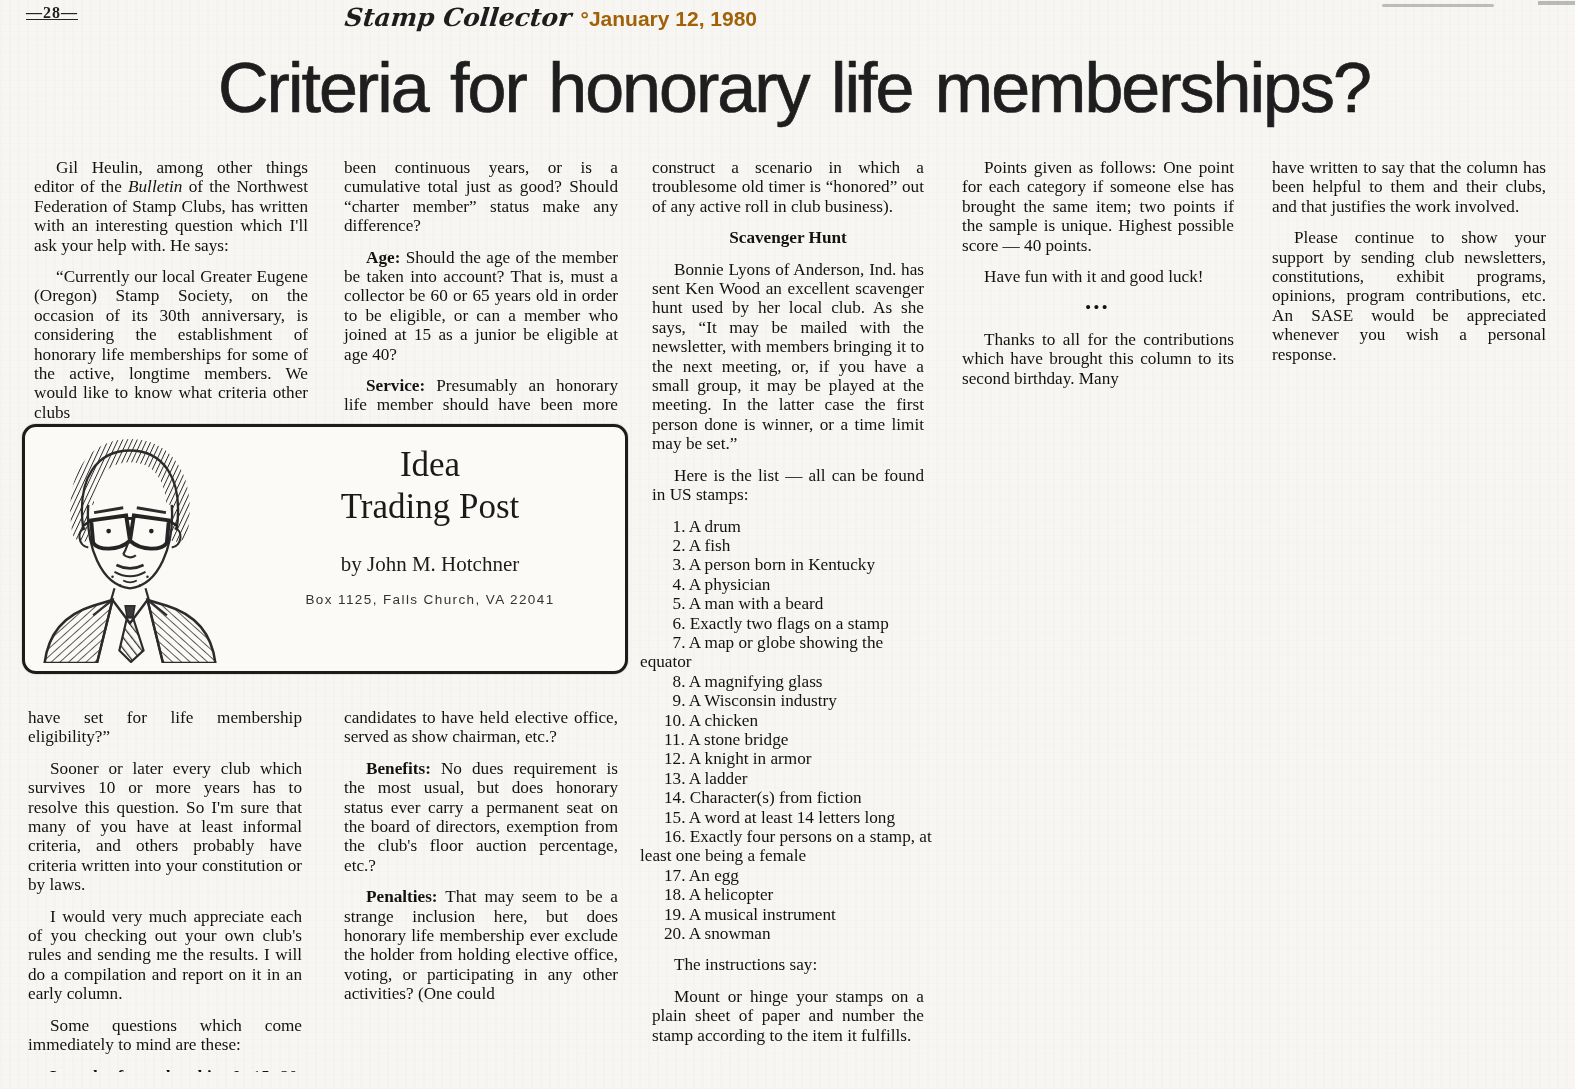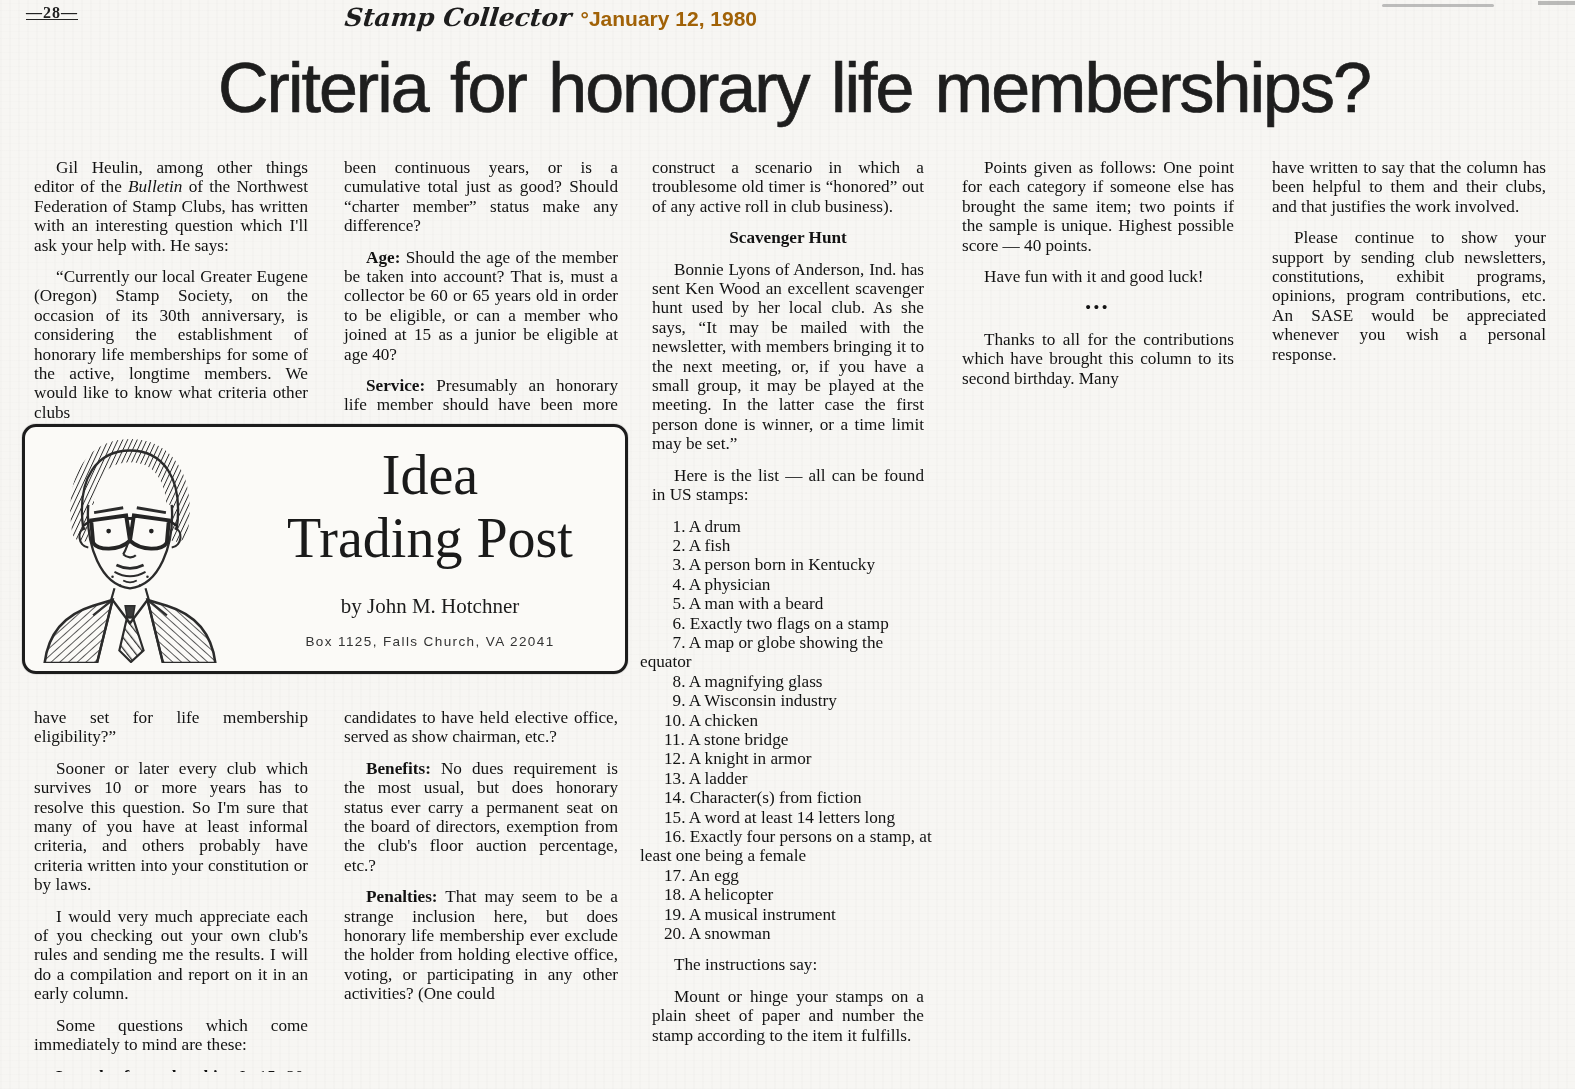--- a/index.html
+++ b/index.html
@@ -27,35 +27,35 @@
   
   .col{position:absolute;width:298px;font-size:17.2px;line-height:19.4px;text-align:justify;color:#121212;}
   .col p{margin:12px;text-indent:22px;}
   .col p.cont{text-indent:0;}
   .col p.sp{margin-top:11px;}
   .col1-top{left:22px;top:146px;height:272px;overflow:hidden;}
   .col2-top{left:332px;top:146px;height:272px;overflow:hidden;}
   .col3{left:640px;top:146px;width:296px;}
   .col4{left:950px;top:146px;width:296px;}
   .col5{left:1260px;top:146px;width:298px;}
-  .col1-bot{left:22px;top:696px;height:376px;overflow:hidden;}
+  .col1-bot{left:16px;top:696px;height:376px;overflow:hidden;}
   .col2-bot{left:332px;top:696px;height:360px;overflow:hidden;}
   .subhead{text-align:center;font-weight:bold;text-indent:0 !important;margin:2px 0 !important;}
   .dots-sep{text-align:center;font-weight:bold;font-size:15px;letter-spacing:3px;margin:10px 0;color:#141414;}
   ol.scav{list-style:none;margin:0;padding:0;}
   ol.scav li{text-indent:24px;text-align:left;}
   
   .idea-box{
     left:22px;top:424px;width:600px;height:244px;background:#fbfaf7;
     border:3.5px solid #1c1c1c;border-radius:14px;display:flex;
     box-shadow:0 0 0 1px rgba(0,0,0,0.08);
   }
   .portrait-wrap{flex:0 0 210px;display:flex;align-items:flex-start;justify-content:center;padding-top:8px;}
   .idea-text{flex:1;display:flex;flex-direction:column;align-items:center;padding-top:20px;}
-  .idea-title{font-family:"Liberation Serif",serif;font-size:56px;line-height:1;color:#1a1a1a;}
+  .idea-title{font-family:"Liberation Serif",serif;font-size:35px;line-height:1;color:#1a1a1a;}
   .idea-title2{margin-top:7px;}
   .idea-byline{margin-top:28px;font-size:21px;color:#1b1b1b;}
   .idea-address{margin-top:15px;font-family:"Liberation Sans",sans-serif;font-size:13.5px;letter-spacing:1.4px;color:#333;}
 </style>
 </head>
 <body>
 
 <div class="abs page-num">—28—</div>
 <div class="abs masthead">
   <span class="masthead-name">Stamp Collector</span>

